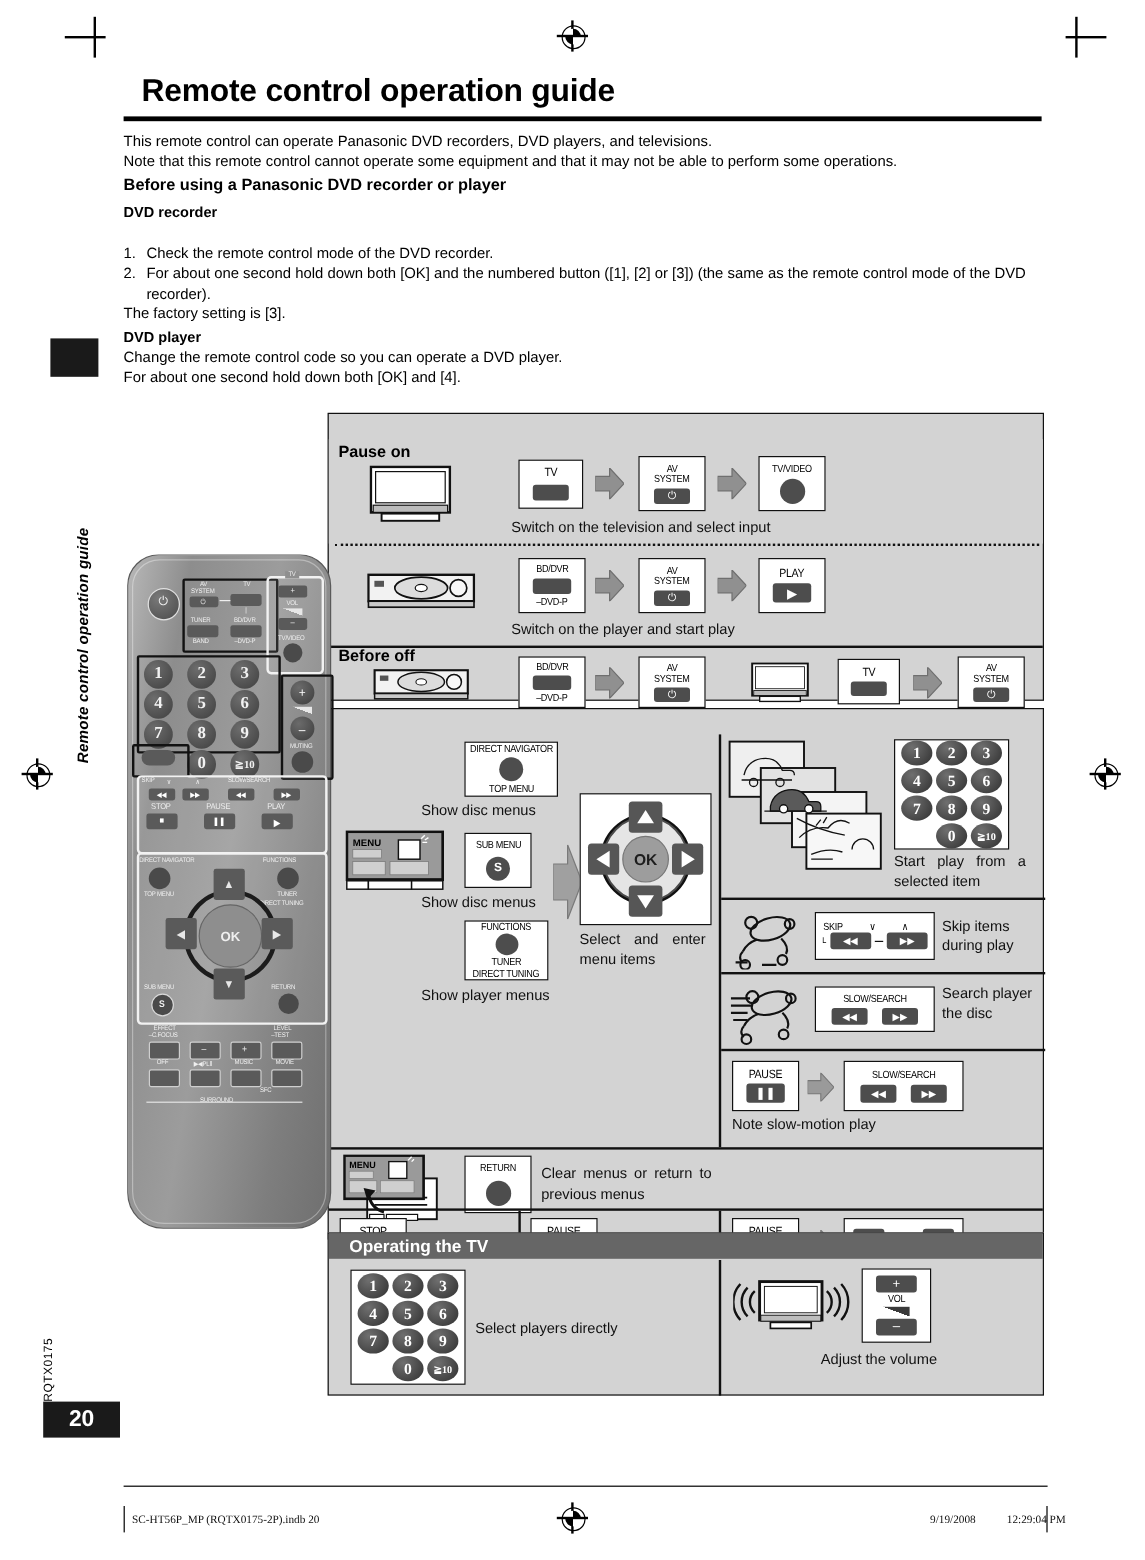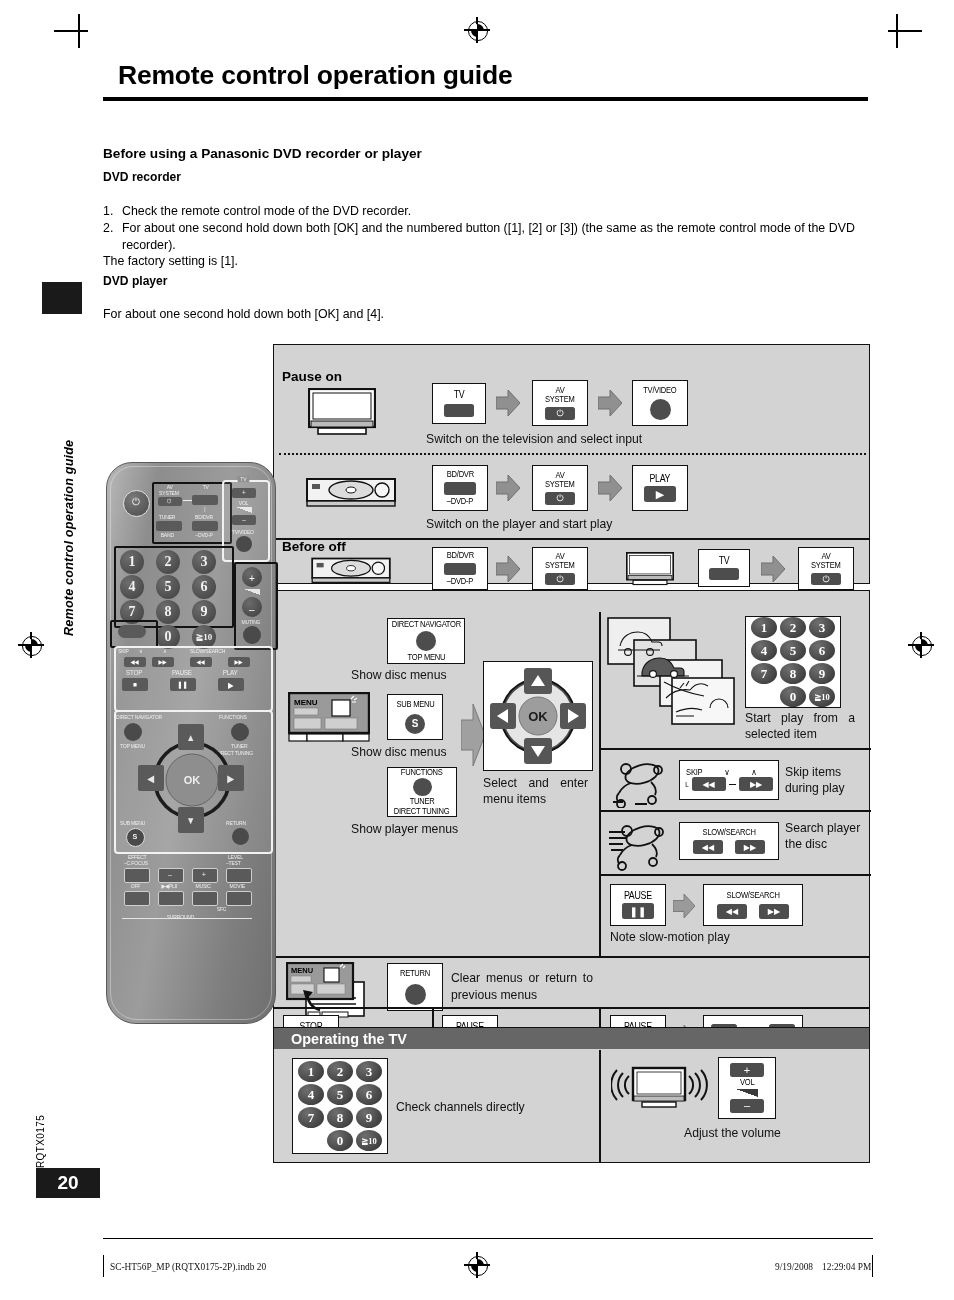--- a/index.html
+++ b/index.html
@@ -109,33 +109,36 @@
       <div class="q"></div>
     </div>
   <div class="reg" style="left:464px;top:1252px;">
       <div class="ring"></div>
       <div class="q"></div>
     </div>
 
   <div class="h1">Remote control operation guide</div>
   <div class="h1rule"></div>
 
+  <div class="para" style="left:103px;top:110px;">This remote control can operate Panasonic DVD recorders, DVD players, and televisions.</div>
+  <div class="para" style="left:103px;top:126px;">Note that this remote control cannot operate some equipment and that it may not be able to perform some operations.</div>
   <div class="h2" style="left:103px;top:146px;">Before using a Panasonic DVD recorder or player</div>
   <div class="h3" style="left:103px;top:170px;">DVD recorder</div>
 
   <div class="li" style="left:103px;top:203px;width:760px;">
     <span class="num">1.</span>
     <span class="txt">Check the remote control mode of the DVD recorder.</span>
   </div>
   <div class="li" style="left:103px;top:220px;width:770px;">
     <span class="num">2.</span>
     <span class="txt">For about one second hold down both [OK] and the numbered button ([1], [2] or [3]) (the same as the remote control mode of the DVD recorder).</span>
   </div>
-  <div class="para" style="left:103px;top:253px;">The factory setting is [1].</div>
+  <div class="para" style="left:103px;top:253px;">The factory setting is [3].</div>
   <div class="h3" style="left:103px;top:274px;">DVD player</div>
+  <div class="para" style="left:103px;top:290px;">Change the remote control code so you can operate a DVD player.</div>
   <div class="para" style="left:103px;top:306px;">For about one second hold down both [OK] and [4].</div>
 
   <div class="tabblock"></div>
   <div class="vtext-wrap">
     <div class="vtext">Remote control operation guide</div>
   </div>
   <div class="rqt">
       <span>RQTX0175</span>
     </div>
   <div class="pagenum">20</div>
@@ -535,21 +538,21 @@
         <span class="kp">5</span>
         <span class="kp">6</span>
         <span class="kp">7</span>
         <span class="kp">8</span>
         <span class="kp">9</span>
         <span></span>
         <span class="kp">0</span>
         <span class="kp kp-sm">≧10</span>
       </div>
     </div>
-    <div class="cap" style="position:absolute;left:122px;top:72px;">Check channels directly</div>
+    <div class="cap" style="position:absolute;left:122px;top:72px;">Select players directly</div>
 
     <div style="position:absolute;left:325px;top:22px;width:1.6px;height:113px;background:#111;"></div>
 
     <svg style="position:absolute;left:337px;top:38px;" width="100" height="48" viewBox="0 0 100 48">
       <rect x="22" y="2" width="52" height="32" fill="#fff" stroke="#111" stroke-width="2.4"></rect>
       <rect x="26" y="6" width="44" height="22" fill="#fff" stroke="#111" stroke-width=".8"></rect>
       <rect x="23" y="30" width="50" height="5" fill="#bdbdbd" stroke="#111" stroke-width=".8"></rect>
       <rect x="31" y="36" width="34" height="5" fill="#fff" stroke="#111" stroke-width="1.4"></rect>
       <g stroke="#111" stroke-width="2" fill="none">
         <path d="M18 10 a12 12 0 0 0 0 18"></path>
@@ -708,21 +711,21 @@
     <div class="rt c" style="left:116px;top:444px;">SFC</div>
     <div class="rt c" style="left:76px;top:452px;">SURROUND</div>
     <div style="position:absolute;left:16px;top:456px;width:130px;height:1px;background:#e4e4e4;"></div>
   </div>
 
   <div class="footline"></div>
   <div class="footbar" style="left:103px;"></div>
   <div class="footbar" style="left:872px;"></div>
   <div class="footer" style="left:110px;top:1262px;">SC-HT56P_MP (RQTX0175-2P).indb   20</div>
   <div class="footer" style="left:775px;top:1262px;">9/19/2008</div>
-  <div class="footer" style="left:822px;top:1262px;font-family:Liberation Serif, serif;">12:29:04 PM</div>
+  <div class="footer" style="left:839px;top:1262px;font-family:Liberation Serif, serif;">12:29:04 PM</div>
 
 </div>
 
 <style>
   
   .kp{display:inline-flex;align-items:center;justify-content:center;
       width:26px;height:21px;border-radius:50%;
       background:radial-gradient(circle at 35% 28%,#6f6f6f,#303030);
       color:#fff;font-size:13px;font-weight:bold;font-family:"Liberation Serif",serif;}
   .kp-sm{font-size:8.5px;}

